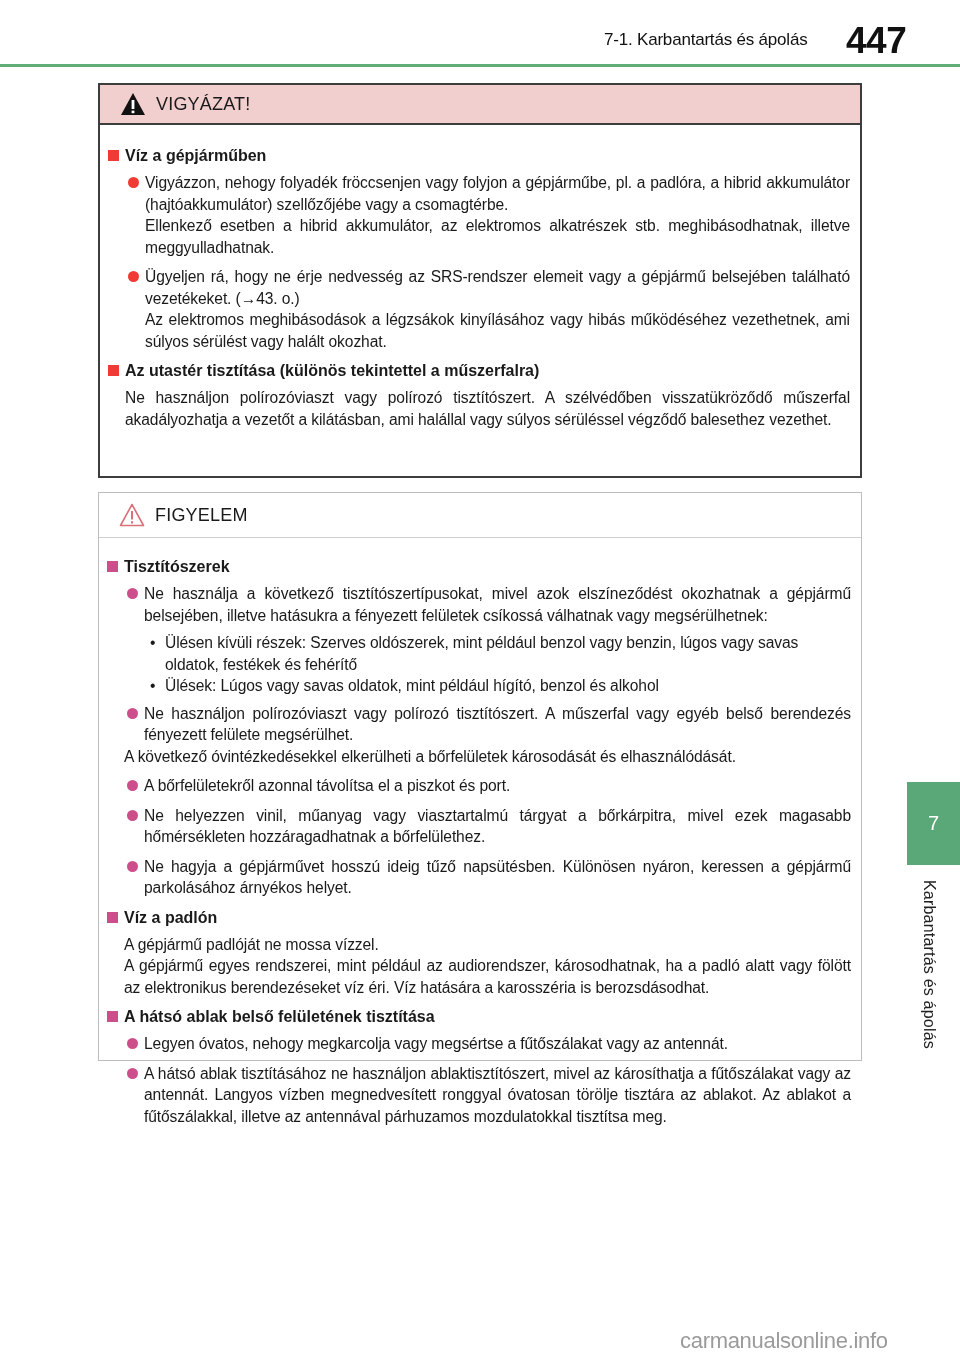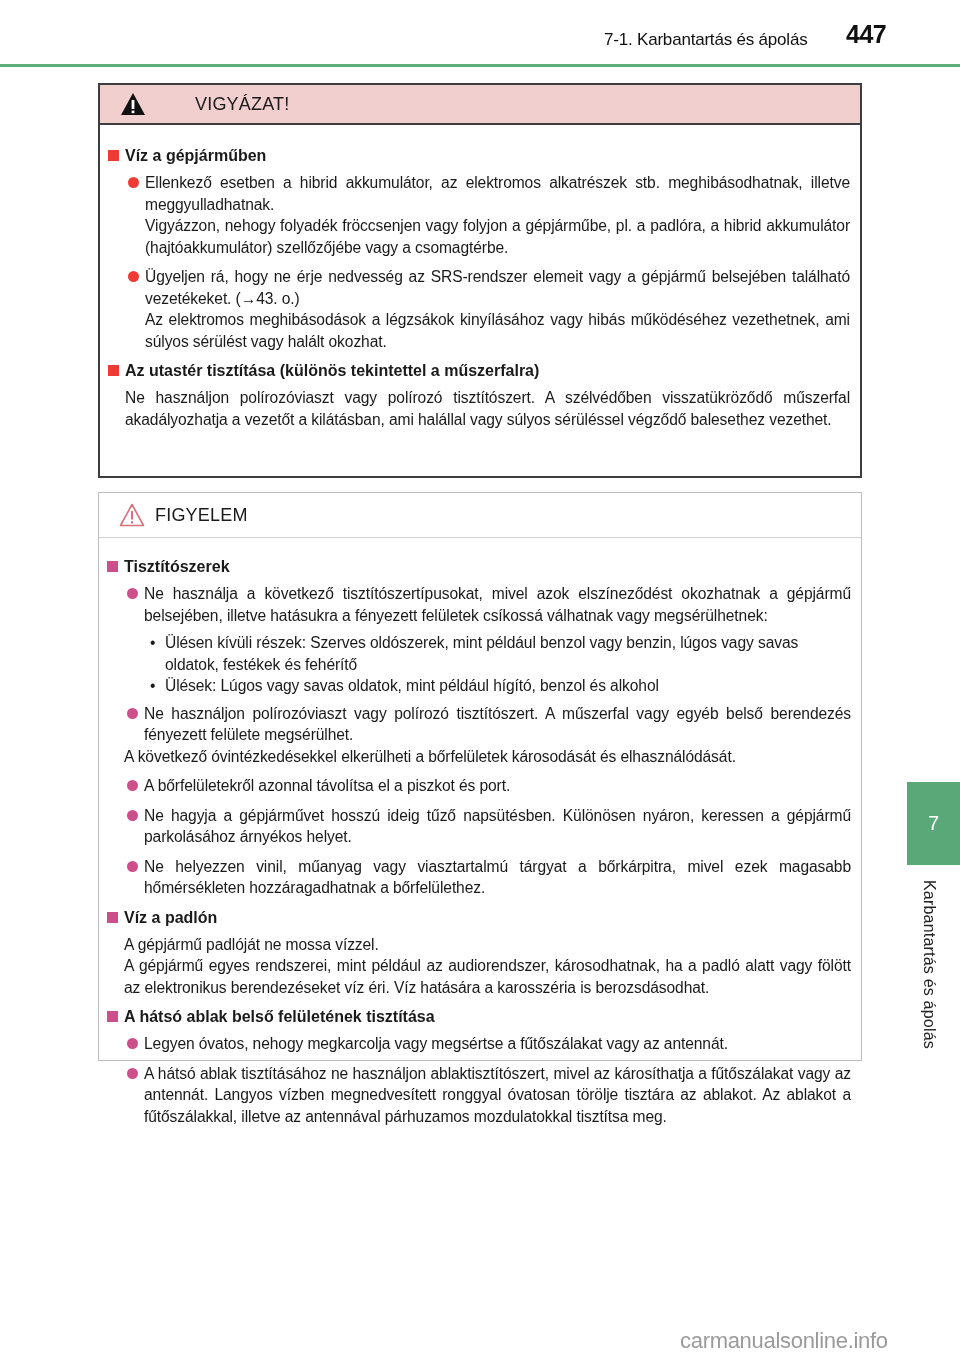--- a/index.html
+++ b/index.html
@@ -1,32 +1,32 @@
 <!DOCTYPE html>
 <html><head>
 <meta charset="utf-8">
 <style>
   html, body { margin: 0; padding: 0; background: #ffffff; }
   body { width: 960px; height: 1360px; position: relative; overflow: hidden;
          font-family: "Liberation Sans", "DejaVu Sans", sans-serif; color: #1a1a1a; }
 
   .header-title { position: absolute; left: 556px; top: 30px; font-size: 17px; letter-spacing: -0.2px; color: #111; margin-left: 48px; }
-  .page-number { position: absolute; left: 846px; top: 20px; font-size: 25px; font-weight: bold; color: #111; letter-spacing: -0.5px; }
+  .page-number { position: absolute; left: 846px; top: 20px; font-size: 37px; font-weight: bold; color: #111; letter-spacing: -0.5px; }
   .header-rule { position: absolute; left: 0; top: 64px; width: 960px; height: 3px; background: #5fae78; }
 
   .side-tab { position: absolute; left: 907px; top: 782px; width: 53px; height: 83px; background: #5aa877;
               color: #fff; font-size: 20px; display: flex; align-items: center; justify-content: center; }
   .side-label { position: absolute; left: 920px; top: 880px; writing-mode: vertical-rl; font-size: 16px; color: #222; letter-spacing: 0.2px; }
 
   .box { position: absolute; left: 98px; width: 764px; box-sizing: border-box; }
   .box-warning { top: 83px; height: 395px; border: 2px solid #3d3d3d; }
   .box-caution { top: 492px; height: 569px; border: 1.5px solid #bdbdbd; }
 
   .box-head { display: flex; align-items: center; padding-left: 20px; box-sizing: border-box; }
-  .box-warning .box-head { height: 40px; background: #f2cfcf; border-bottom: 2px solid #3d3d3d; gap: 39px; }
+  .box-warning .box-head { height: 40px; background: #f2cfcf; border-bottom: 2px solid #3d3d3d; }
   .box-caution .box-head { height: 45px; background: #fff; border-bottom: 1.5px solid #cfcfcf; }
   .box-head .ico { width: 26px; height: 24px; margin-right: 10px; display: inline-block; }
   .box-head .title { font-size: 18px; letter-spacing: 0.2px; }
 
   .content { padding: 0 10px 0 6px; }
   .box-warning .content { padding-top: 20px; }
   .box-caution .content { padding-top: 18px; }
 
   .section-title { position: relative; padding-left: 19px; font-size: 16px; font-weight: bold; margin-bottom: 6px; line-height: 21px; }
   .section-title .sq { position: absolute; left: 2px; top: 5px; width: 11px; height: 11px; }
@@ -72,22 +72,22 @@
     </span>
     <span class="title">VIGYÁZAT!</span>
   </div>
   <div class="content">
     <div class="section-title">
       <span class="sq"></span>
       <span>Víz a gépjárműben</span>
     </div>
     <div class="bullet">
       <span class="dot"></span>
+      <span class="para-inline">Vigyázzon, nehogy folyadék fröccsenjen vagy folyjon a gépjárműbe, pl. a padlóra, a hibrid akkumulátor (hajtóakkumulátor) szellőzőjébe vagy a csomagtérbe.</span>
       <span class="para-inline">Ellenkező esetben a hibrid akkumulátor, az elektromos alkatrészek stb. meghibásodhatnak, illetve meggyulladhatnak.</span>
-      <span class="para-inline">Vigyázzon, nehogy folyadék fröccsenjen vagy folyjon a gépjárműbe, pl. a padlóra, a hibrid akkumulátor (hajtóakkumulátor) szellőzőjébe vagy a csomagtérbe.</span>
     </div>
     <div class="bullet">
       <span class="dot"></span>
       <span class="para-inline">Ügyeljen rá, hogy ne érje nedvesség az SRS-rendszer elemeit vagy a gépjármű belsejében található vezetékeket. (→43. o.)</span>
       <span class="para-inline">Az elektromos meghibásodások a légzsákok kinyílásához vagy hibás működéséhez vezethetnek, ami súlyos sérülést vagy halált okozhat.</span>
     </div>
     <div class="section-title">
       <span class="sq"></span>
       <span>Az utastér tisztítása (különös tekintettel a műszerfalra)</span>
     </div>
@@ -131,25 +131,25 @@
       <span>Ne használjon polírozóviaszt vagy polírozó tisztítószert. A műszerfal vagy egyéb belső berendezés fényezett felülete megsérülhet.</span>
     </div>
 
     <div class="para">A következő óvintézkedésekkel elkerülheti a bőrfelületek károsodását és elhasználódását.</div>
     <div class="bullet">
       <span class="dot"></span>
       <span>A bőrfelületekről azonnal távolítsa el a piszkot és port.</span>
     </div>
     <div class="bullet">
       <span class="dot"></span>
-      <span>Ne hagyja a gépjárművet hosszú ideig tűző napsütésben. Különösen nyáron, keressen a gépjármű parkolásához árnyékos helyet.</span>
+      <span>Ne helyezzen vinil, műanyag vagy viasztartalmú tárgyat a bőrkárpitra, mivel ezek magasabb hőmérsékleten hozzáragadhatnak a bőrfelülethez.</span>
     </div>
     <div class="bullet">
       <span class="dot"></span>
-      <span>Ne helyezzen vinil, műanyag vagy viasztartalmú tárgyat a bőrkárpitra, mivel ezek magasabb hőmérsékleten hozzáragadhatnak a bőrfelülethez.</span>
+      <span>Ne hagyja a gépjárművet hosszú ideig tűző napsütésben. Különösen nyáron, keressen a gépjármű parkolásához árnyékos helyet.</span>
     </div>
 
     <div class="section-title">
       <span class="sq"></span>
       <span>Víz a padlón</span>
     </div>
     <div class="para">
       <span class="para-inline">A gépjármű padlóját ne mossa vízzel.</span>
       <span class="para-inline">A gépjármű egyes rendszerei, mint például az audiorendszer, károsodhatnak, ha a padló alatt vagy fölött az elektronikus berendezéseket víz éri. Víz hatására a karosszéria is berozsdásodhat.</span>
     </div>

